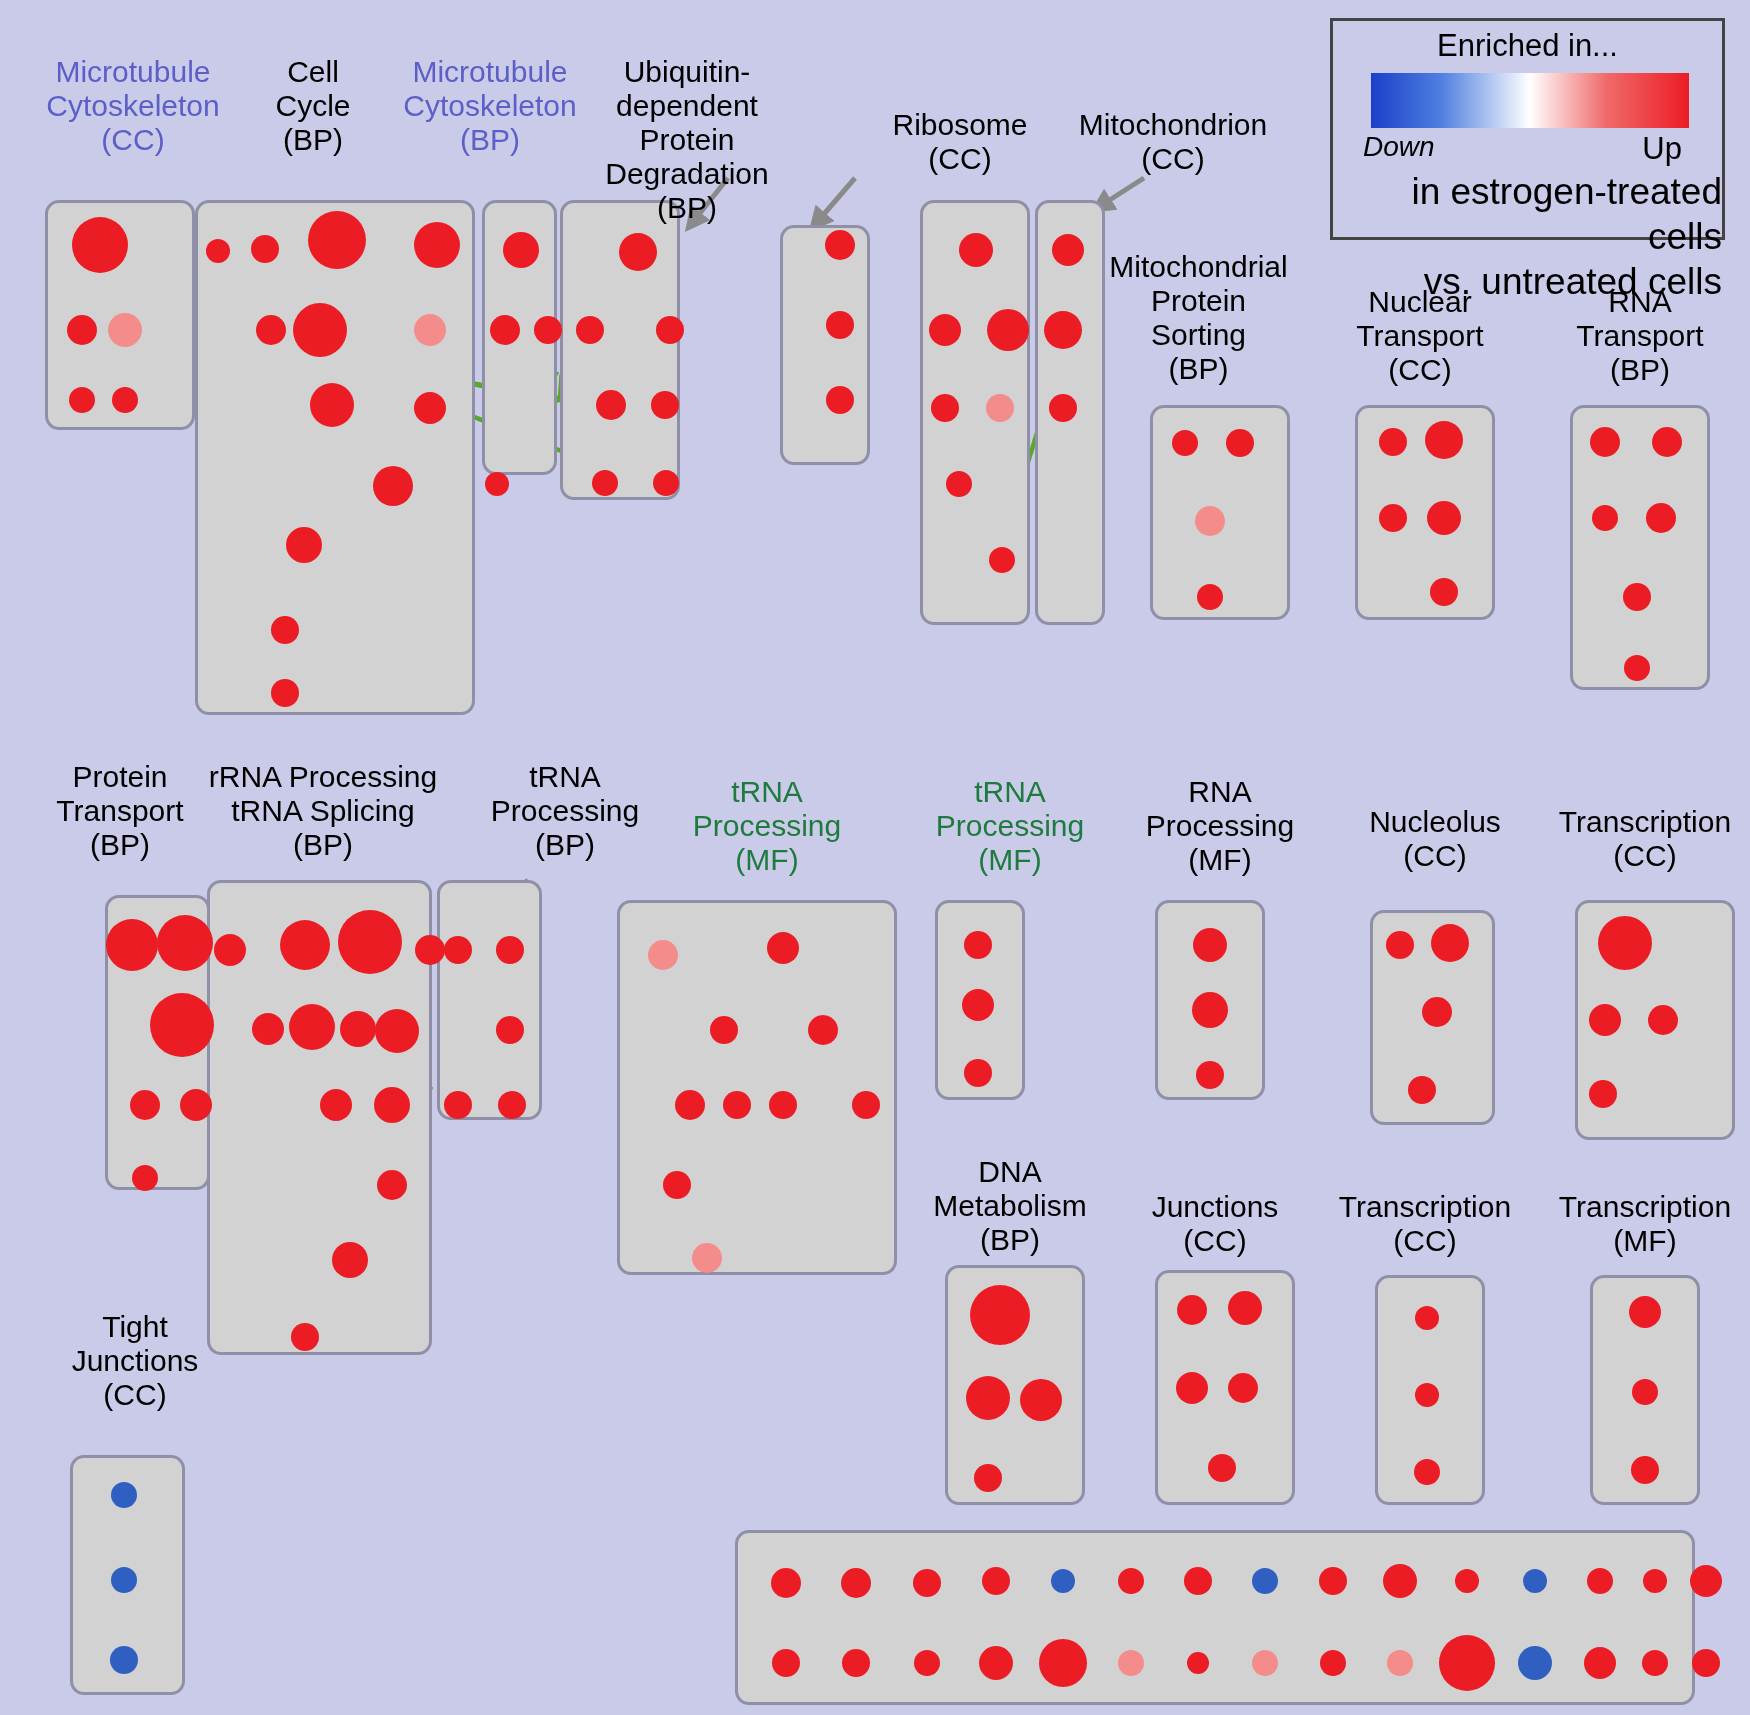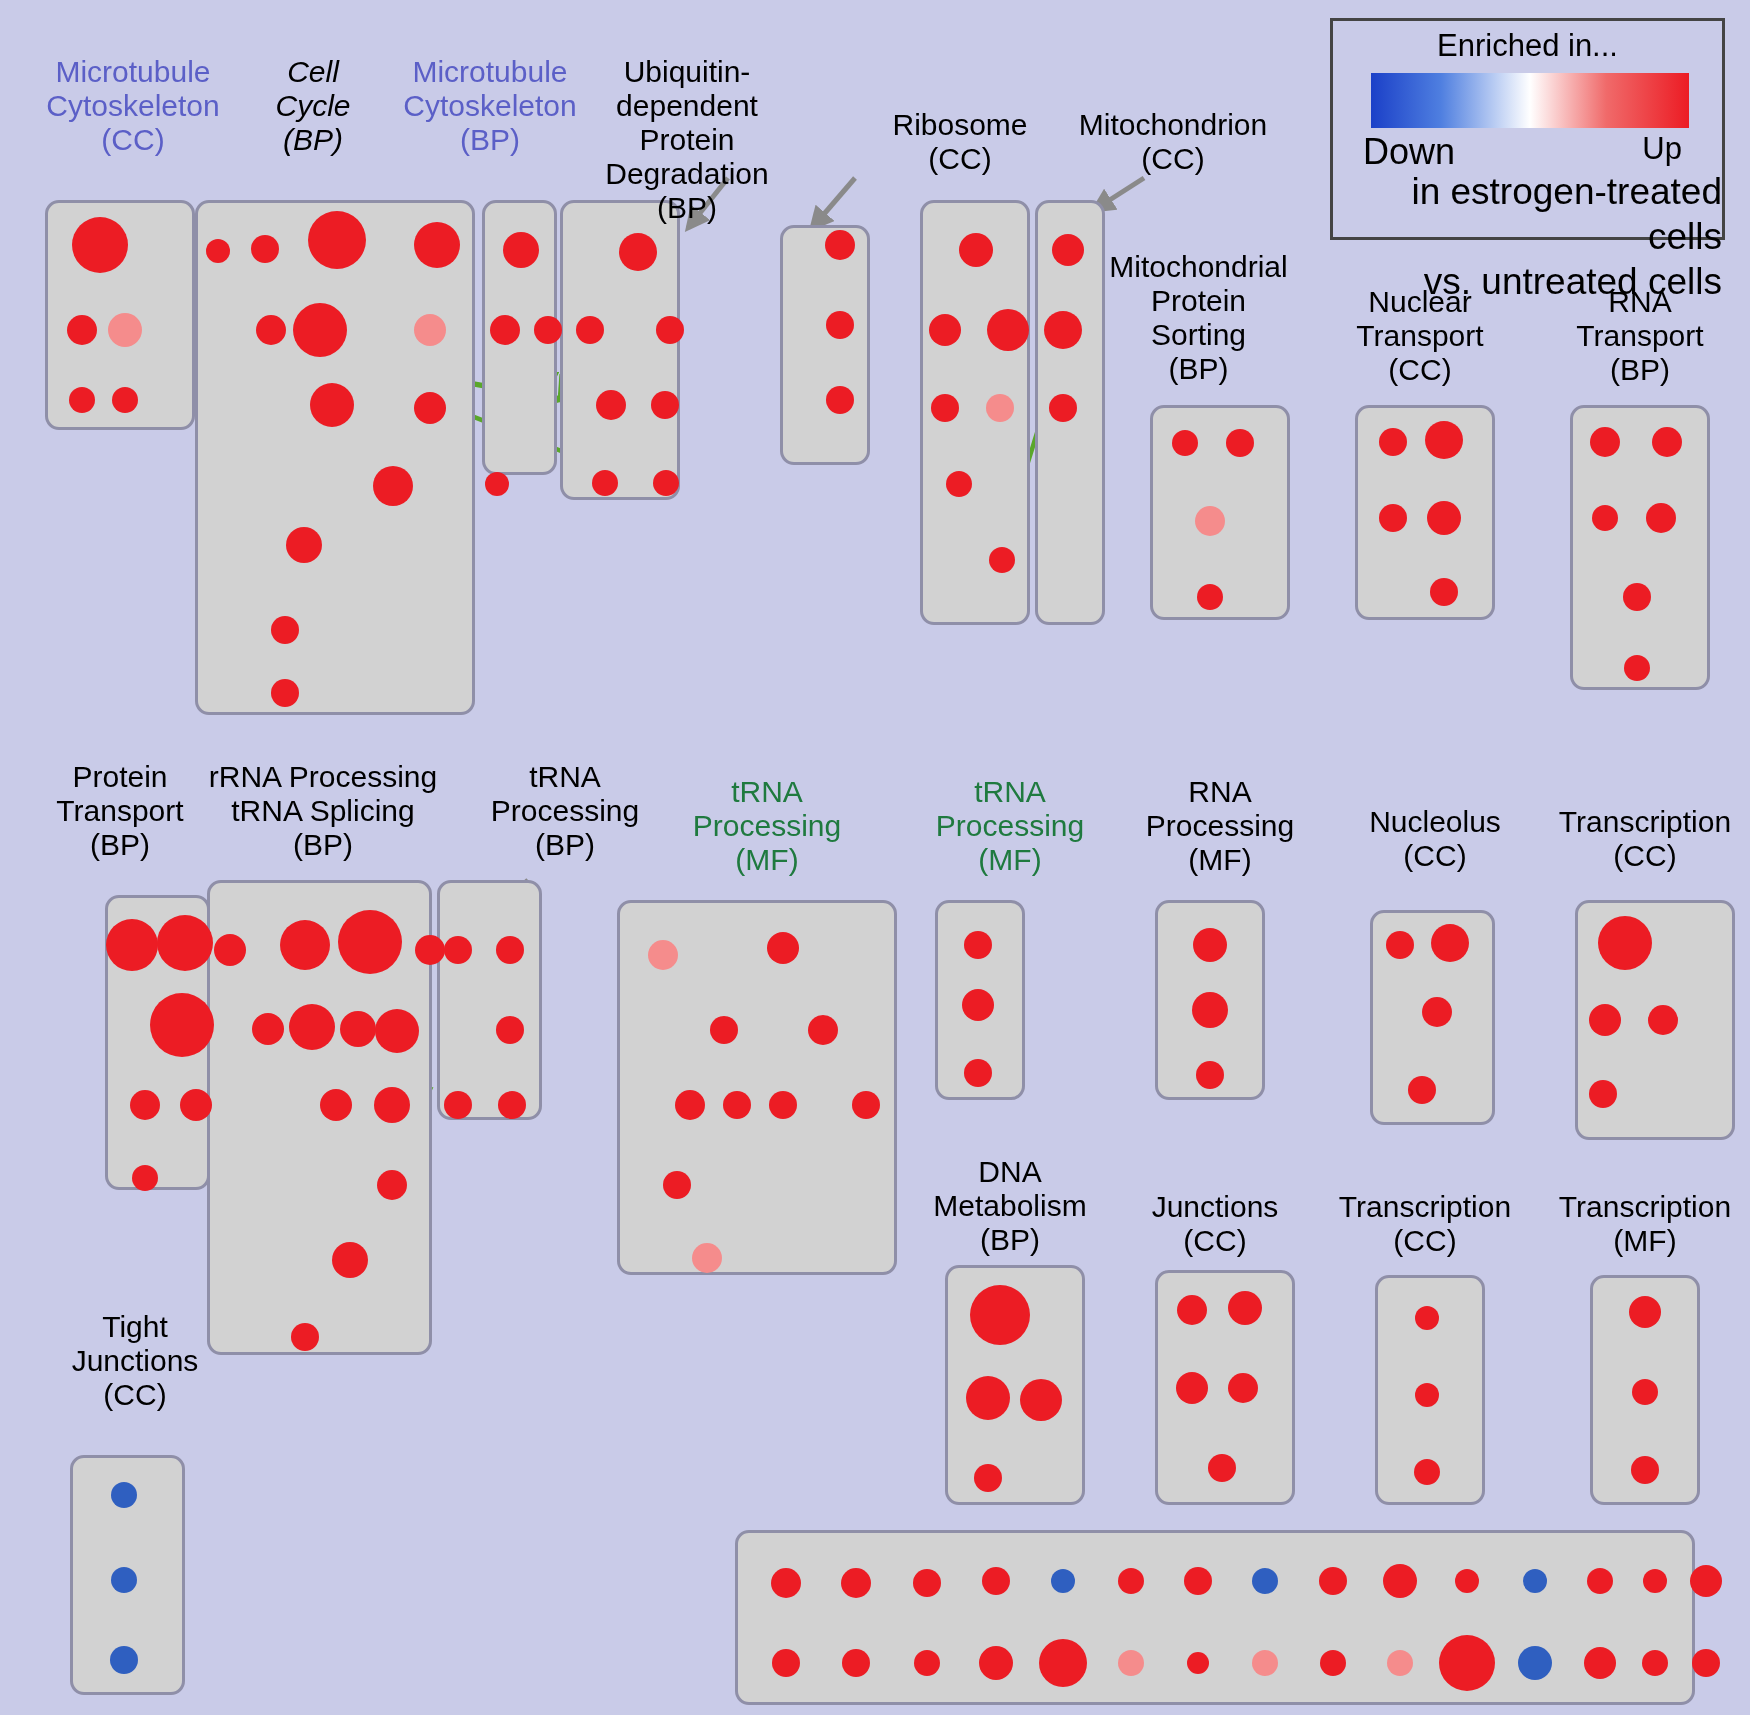--- a/index.html
+++ b/index.html
@@ -36,21 +36,21 @@
   }
   .legend-title{
     position:absolute;width:100%;text-align:center;
     font-size:31px;color:#000;top:7px;left:0;
   }
   .legend-bar{
     position:absolute;
     left:60px;top:62px;width:430px;height:72px;
     background:linear-gradient(to right,#1b40c8 0%,#4f7fe0 22%,#ffffff 50%,#f06a6a 74%,#ec1c24 100%);
   }
-  .legend-down{position:absolute;left:52px;top:142px;font-size:36px;}
+  .legend-down{position:absolute;left:52px;top:142px;font-size:28px;font-style:italic;}
   .legend-up{position:absolute;right:60px;top:142px;font-size:31px;}
   .legend-sub{
     position:absolute;left:0;top:186px;width:100%;
     text-align:right;font-size:37px;line-height:45px;white-space:pre-line;
   }
   .bigtext{
     position:absolute;font-size:31px;line-height:39px;color:#000;white-space:pre-line;
   }
   svg.layer{position:absolute;left:0;top:0;width:1750px;height:1715px;pointer-events:none;}
   .node{position:absolute;border-radius:50%;}
@@ -372,21 +372,21 @@
       <div class="node" style="left: 1584px; top: 1647px; width: 32px; height: 32px; background: rgb(236, 28, 36);"></div>
       <div class="node" style="left: 1643px; top: 1569px; width: 24px; height: 24px; background: rgb(236, 28, 36);"></div>
       <div class="node" style="left: 1642px; top: 1650px; width: 26px; height: 26px; background: rgb(236, 28, 36);"></div>
       <div class="node" style="left: 1690px; top: 1565px; width: 32px; height: 32px; background: rgb(236, 28, 36);"></div>
       <div class="node" style="left: 1692px; top: 1649px; width: 28px; height: 28px; background: rgb(236, 28, 36);"></div>
     </div>
   <div id="labels">
       <div class="label cc-blue" style="left: 28px; top: 55px; width: 210px;">Microtubule
 Cytoskeleton
 (CC)</div>
-      <div class="label" style="left: 248px; top: 55px; width: 130px; font-style: italic;">Cell
+      <div class="label" style="left: 248px; top: 55px; width: 130px;">Cell
 Cycle
 (BP)</div>
       <div class="label cc-blue" style="left: 385px; top: 55px; width: 210px;">Microtubule
 Cytoskeleton
 (BP)</div>
       <div class="label" style="left: 592px; top: 55px; width: 190px; text-align: center;">Ubiquitin-
 dependent
 Protein
 Degradation
 (BP)</div>

